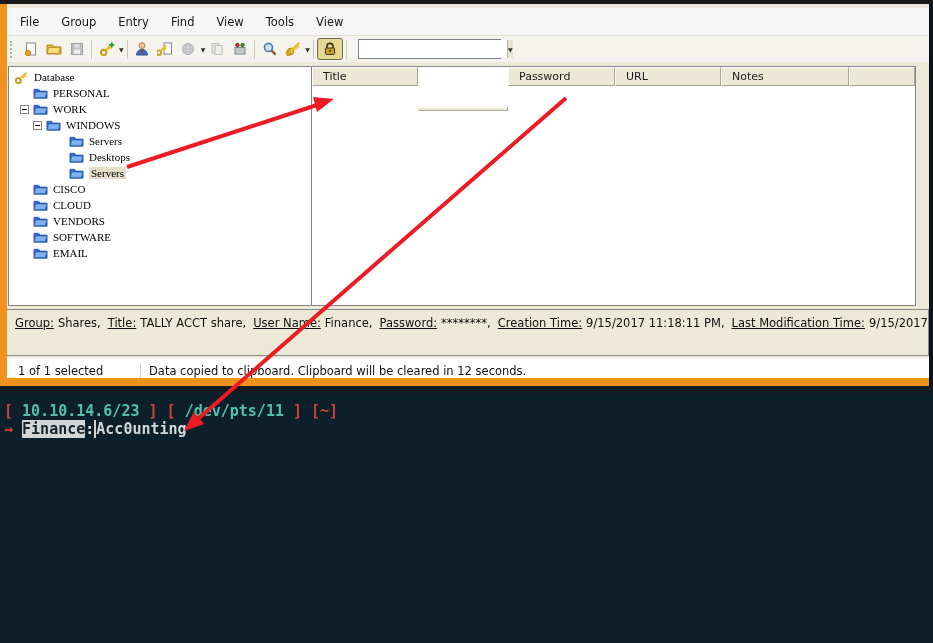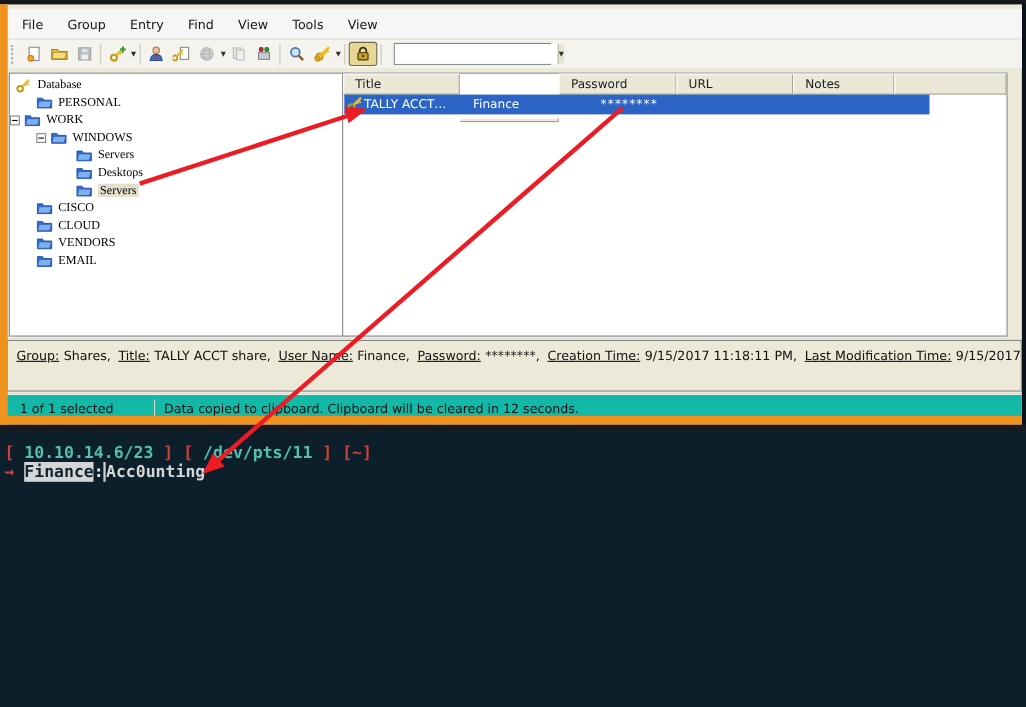--- a/index.html
+++ b/index.html
@@ -29,49 +29,49 @@
   .combo { margin-left:8px; width:143px; height:20px; display:flex; border:1px solid #80848a; background:#fff; }
   .combo input { flex:1; border:0; outline:none; font-size:11px; padding:0 3px; background:#fff; }
   .combo-btn { width:17px; background:#e9e5d3; border-left:1px solid #b6b3a4;
                display:flex; align-items:center; justify-content:center; font-size:6px; color:#333; }
 
   
   .tree { position:absolute; left:8px; top:62px; width:310px; height:240px; background:#fff;
           border:1px solid #82868c; font-size:11px; color:#000; padding-top:2px; }
   .trow { height:16px; display:flex; align-items:center; }
   .trow .lbl { margin-left:5px; white-space:nowrap;font-family:Liberation Serif, serif; }
-  .ind0{ padding-left:5px; } .ind1{ padding-left:24px; } .ind1x{ padding-left:0;text-align:right; }
+  .ind0{ padding-left:5px; } .ind1{ padding-left:24px; } .ind1x{ padding-left:11px;text-align:right; }
   .ind2x{ padding-left:24px; } .ind3{ padding-left:60px; }
   .exp { width:9px; height:9px; border:1px solid #848484; background:#fff; margin-right:4px;
          position:relative; }
   .exp::after { content:""; position:absolute; left:1px; top:3px; width:5px; height:1px; background:#000; }
   .sel-group { background:#e3dfcb; padding:0 2px; }
 
   
   .list { position:absolute; left:311px; top:62px; width:605px; height:240px; background:#fff;
           border:1px solid #82868c; }
   .lhead { display:flex; height:19px; font-size:11px; color:#1c1c1c; }
   .hcell { background:#ebe8d7; border-right:1px solid #a9a593; border-bottom:1px solid #a9a593;
            border-top:1px solid #fdfdf8; border-left:1px solid #fdfdf8;
            padding:2px 0 0 10px; white-space:nowrap; overflow:hidden; }
   .hc0{ width:106px; } .hc1{ width:90px;margin-top:40px; } .hc2{ width:107px; } .hc3{ width:106px; }
-  .hc4{ width:92px; } .hc5{ flex:1; }
+  .hc4{ width:128px; } .hc5{ flex:1; }
   .entry-row { position:absolute; left:1px; top:19px; width:532px; height:18px;
                background:#2b64c4; color:#fff; font-size:11px; }
   .entry-row .cell { position:absolute; top:2px; white-space:nowrap; }
   .c-title{ left:18px; } .c-user{ left:117px; } .c-pass{ left:233px; letter-spacing:1px; }
   .row-key { position:absolute; left:2px; top:0px; }
 
   
   .details { position:absolute; left:6px; top:305px; width:923px; height:47px; background:#ece9d8;
              border:1px solid #86888c; font-size:11.5px; color:#101010;
              padding:6px 0 0 8px; white-space:nowrap; overflow:hidden; }
   .seg-l { text-decoration:underline; }
   .seg-t { margin-left:4px; margin-right:7px; }
-  .statusbar { position:absolute; left:6px; top:354px; width:923px; height:24px; background:#14b8a6;
+  .statusbar { position:absolute; left:6px; top:354px; width:923px; height:24px; background:#ffffff;
                border-top:1px solid #fbfaf4; display:flex; align-items:center; font-size:11.5px; color:#111; }
   .st-sel { width:134px; padding-left:12px; }
   .st-div { width:1px; height:16px; background:#d6d3c3; }
   .st-msg { padding-left:8px; }
 
   
   .term-strip { position:absolute; left:0; top:386px; width:933px; height:7px; background:#171c23; }
   .terminal { position:absolute; left:0; top:393px; width:933px; height:250px; background:#0d1f2b;
               font-family:"DejaVu Sans Mono", monospace; font-weight:bold; font-size:15px;
               line-height:18px; padding:9px 0 0 4px; }
@@ -277,41 +277,39 @@
       <div class="trow ind1">
         <svg class="ic" width="15" height="15">
             <use href="#sym-folder"></use>
           </svg>
         <span class="lbl">VENDORS</span>
       </div>
       <div class="trow ind1">
         <svg class="ic" width="15" height="15">
             <use href="#sym-folder"></use>
           </svg>
+        <span class="lbl">SOFTWARE</span>
+      </div>
+      <div class="trow ind1">
+        <svg class="ic" width="15" height="15">
+            <use href="#sym-folder"></use>
+          </svg>
         <span class="lbl">EMAIL</span>
       </div>
     </div>
 
     <div class="list">
       <div class="lhead">
         <div class="hcell hc0">Title</div>
         <div class="hcell hc1">User Name</div>
         <div class="hcell hc2">Password</div>
         <div class="hcell hc3">URL</div>
         <div class="hcell hc4">Notes</div>
         <div class="hcell hc5"></div>
       </div>
-      <div class="entry-row">
-        <svg class="ic row-key" width="16" height="16">
-            <use href="#sym-key"></use>
-          </svg>
-        <span class="cell c-title">TALLY ACCT…</span>
-        <span class="cell c-user">Finance</span>
-        <span class="cell c-pass">********</span>
-      </div>
     </div>
 
     <div class="details">
       <span class="seg-l">Group:</span><span class="seg-t">Shares,</span><span class="seg-l">Title:</span><span class="seg-t">TALLY ACCT share,</span><span class="seg-l">User Name:</span><span class="seg-t">Finance,</span><span class="seg-l">Password:</span><span class="seg-t">********,</span><span class="seg-l">Creation Time:</span><span class="seg-t">9/15/2017 11:18:11 PM,</span><span class="seg-l">Last Modification Time:</span><span class="seg-t">9/15/2017 11:18:11 PM</span>
     </div>
 
     <div class="statusbar">
       <span class="st-sel">1 of 1 selected</span>
       <span class="st-div"></span>
       <span class="st-msg">Data copied to clipboard. Clipboard will be cleared in 12 seconds.</span>

